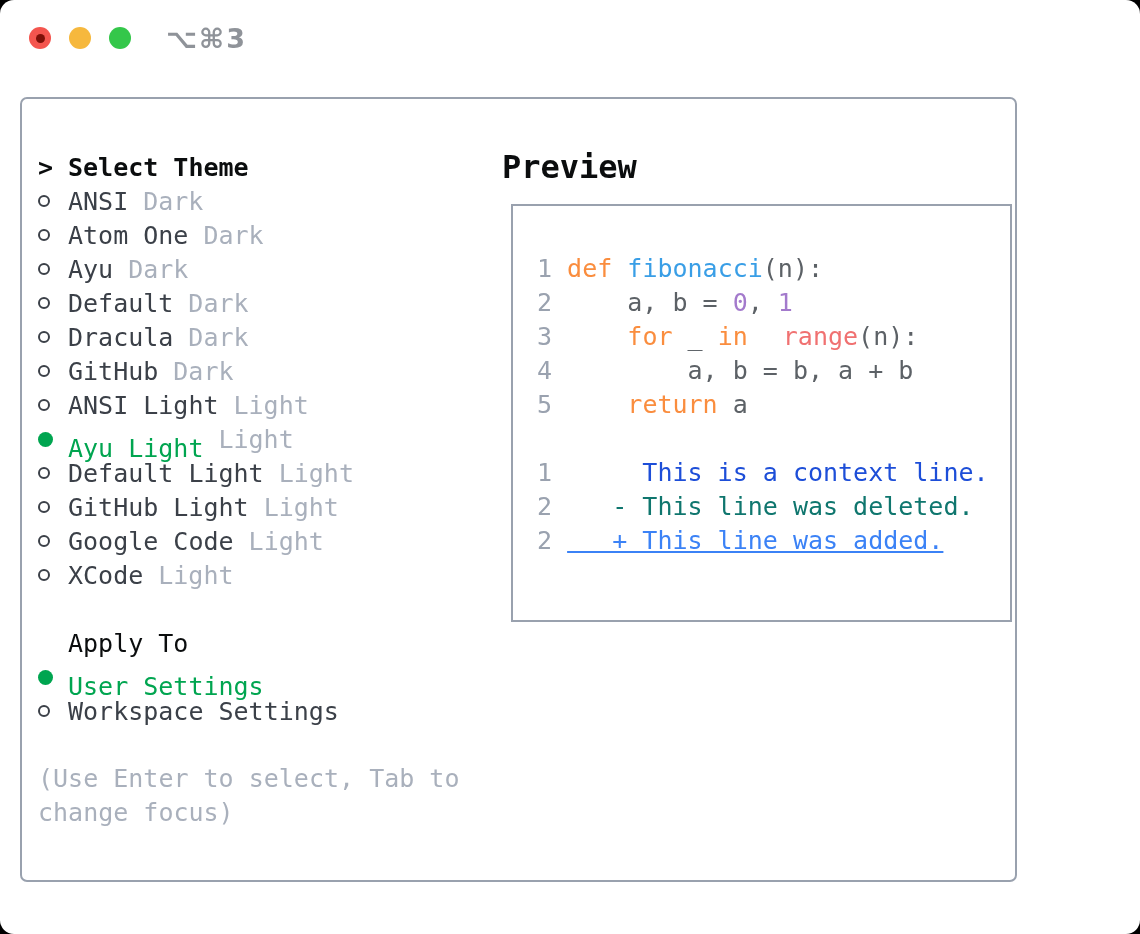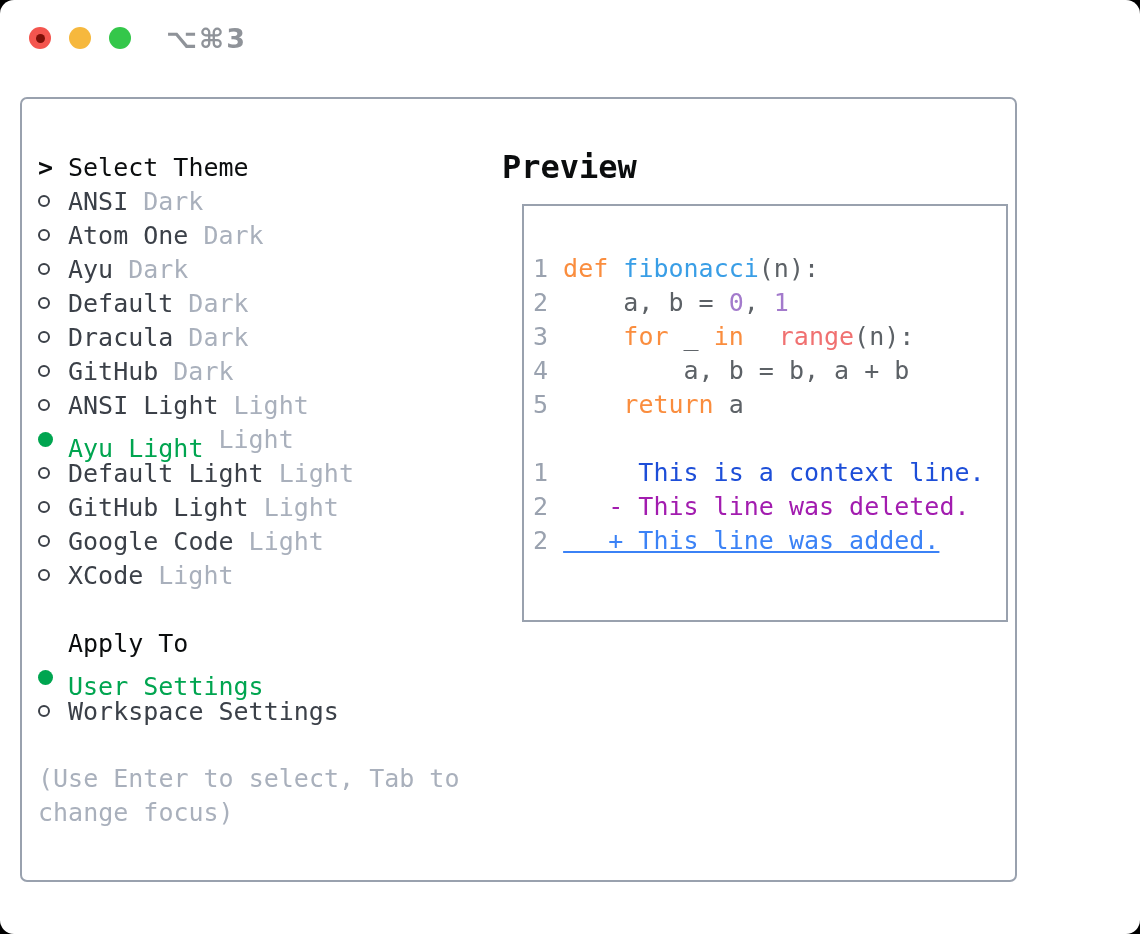--- a/index.html
+++ b/index.html
@@ -14,37 +14,37 @@
   .light .dot{width:9px;height:9px;border-radius:50%;background:#7e1008;}
   .window-title{position:absolute;left:166px;top:23px;font-family:"DejaVu Sans","Liberation Sans",sans-serif;
                 font-weight:bold;font-size:27px;color:#8f9399;letter-spacing:2px;}
   
   .panel{position:absolute;left:20px;top:97px;width:993px;height:781px;
          border:2px solid #99a1ae;border-radius:7px;background:#fff;}
   .block{position:absolute;left:16px;}
   .row{display:flex;align-items:center;height:34px;font-size:25px;white-space:pre;}
   .marker{width:30px;display:flex;align-items:center;flex:none;}
   .prompt{font-weight:bold;color:#0b0d0e;}
-  .hdr{font-weight:normal;color:#0b0d0e;}
+  .hdr{font-weight:bold;color:#0b0d0e;}
   .hdr-plain{color:#0b0d0e;}
   .circle{width:12px;height:12px;border-radius:50%;border:2px solid #3b4048;box-sizing:border-box;}
   .circle.on{width:15px;height:15px;border:none;background:#00a550;}
   .iname{color:#3b4048;}
   .iname.sel{color:#00a550;margin-top:19px;}
   .itag{color:#a9b0bc;margin-left:15px;}
   .help{color:#a9b0bc;font-size:25px;line-height:34px;white-space:pre;}
   
   .preview-title{position:absolute;left:480px;top:51px;height:34px;display:flex;align-items:center;
                  font-size:32px;font-weight:bold;color:#0b0d0e;}
-  .preview-box{position:absolute;left:500px;top:105px;width:473px;height:402px;
-               border:2px solid #99a1ae;background:#fff;padding:12px 0 0 9px;box-sizing:content-box;}
+  .preview-box{position:absolute;left:489px;top:105px;width:473px;height:402px;
+               border:2px solid #99a1ae;background:#fff;padding:12px 0 0 24px;box-sizing:content-box;}
   .cl{height:34px;line-height:34px;font-size:25px;white-space:pre;}
   .t-ln{color:#9aa2af;}  .t-fg{color:#5c6166;}  .t-kw{color:#fa8d3e;}
   .t-fn{color:#399ee6;}  .t-call{color:#f07171;margin-left:20px;} .t-num{color:#a37acc;}
-  .t-ctx{color:#1d4ed8;} .t-del{color:#a21caf;} .t-add{color:#3b82f6;text-decoration:underline;}
+  .t-ctx{color:#1d4ed8;} .t-del{color:#0f766e;} .t-add{color:#3b82f6;text-decoration:underline;}
 </style>
 </head>
 <body>
 
 <div class="window">
 
   <button class="light red">
     <span class="dot"></span>
   </button>
   <button class="light yellow"></button>

